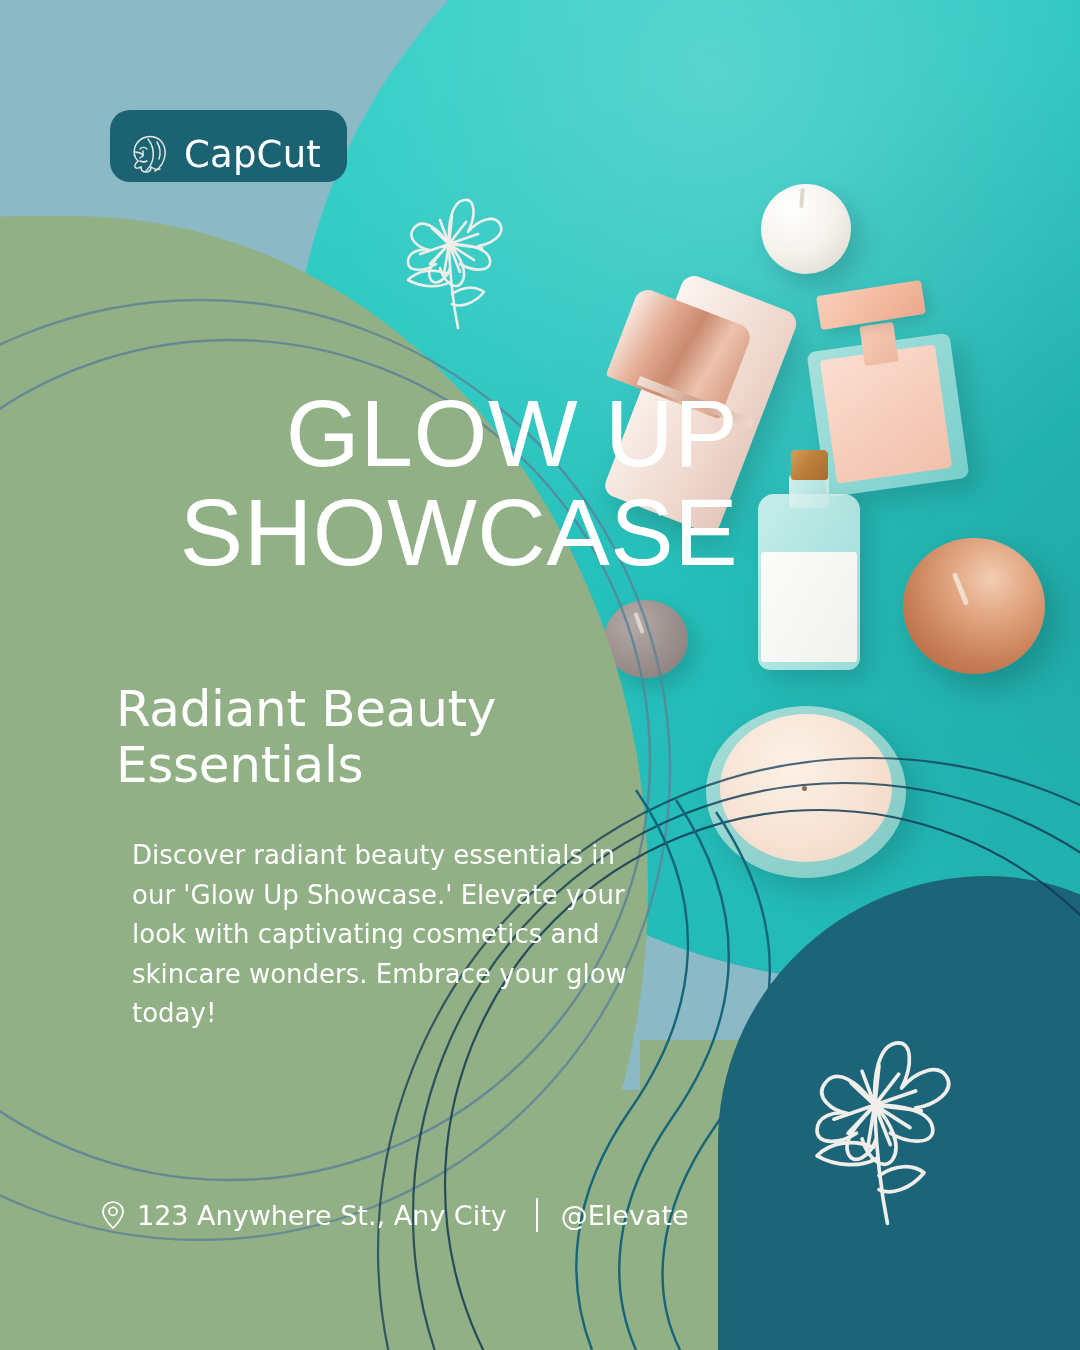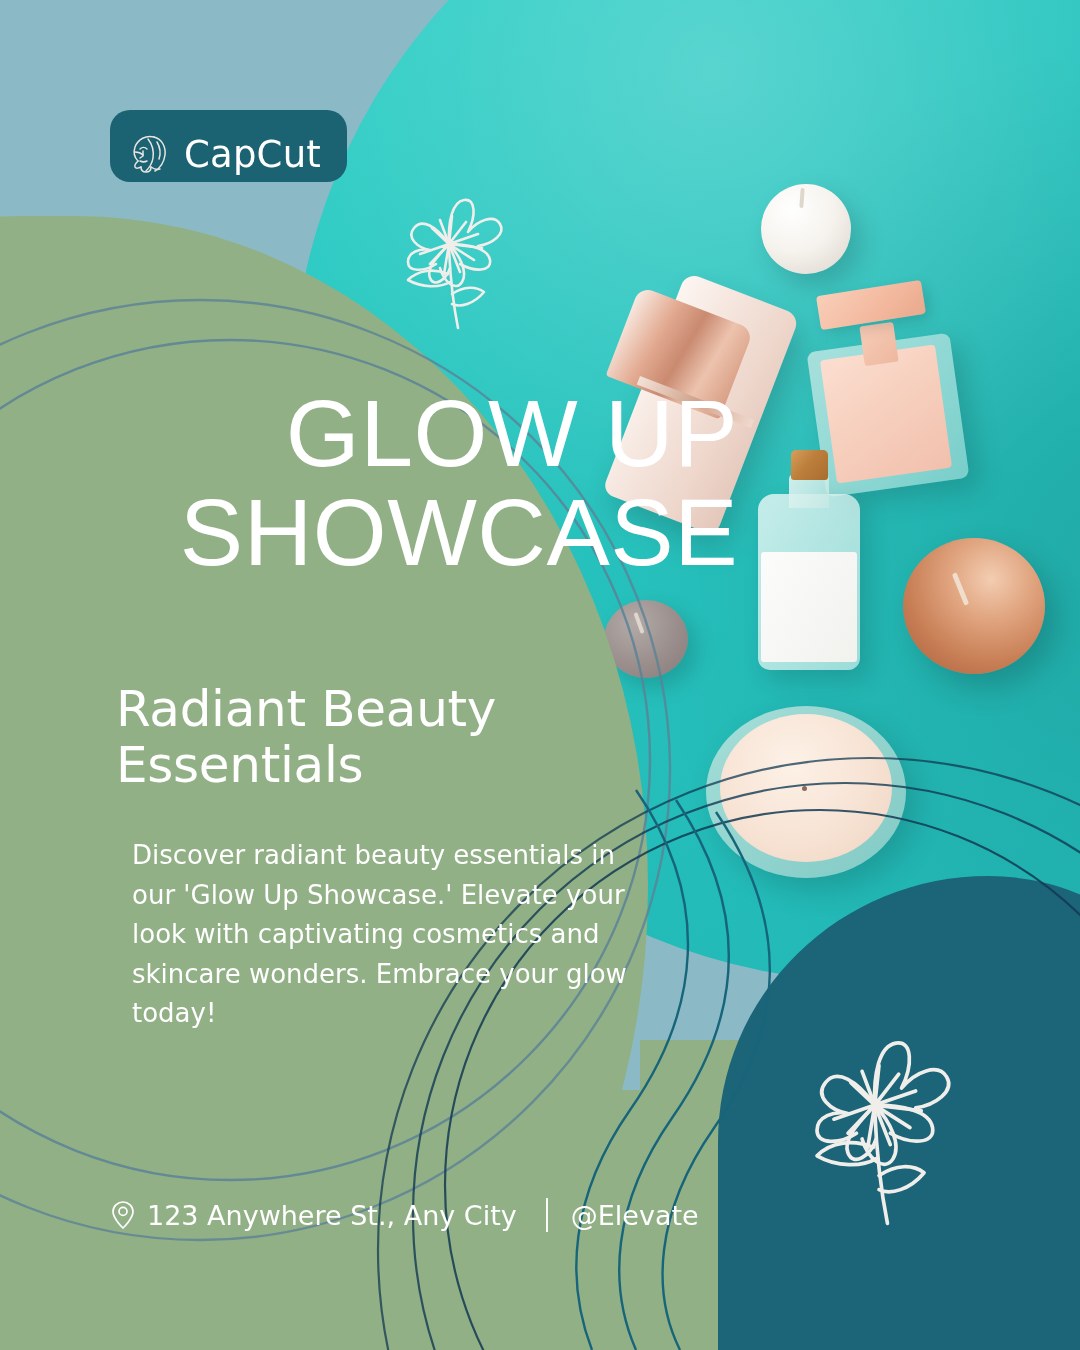--- a/index.html
+++ b/index.html
@@ -234,21 +234,21 @@
   }
 
   #body-copy {
     position:absolute; left:132px; top:836px; width:500px;
     color:#ffffff;
     font-family:"DejaVu Sans", sans-serif;
     font-weight:400; font-size:26px; line-height:1.52;
   }
 
   #footer {
-    position:absolute; left:110px; top:1198px;
+    position:absolute; left:100px; top:1198px;
     display:flex; align-items:center; gap:11px;
     color:#ffffff;
     font-family:"DejaVu Sans", sans-serif;
     font-size:27px;
   }
   #pin-icon { width:26px; height:30px; display:block; }
   #footer-divider {
     display:inline-block; width:2px; height:34px;
     background:#ffffff; opacity:.95; margin:0 12px 0 18px;
   }

